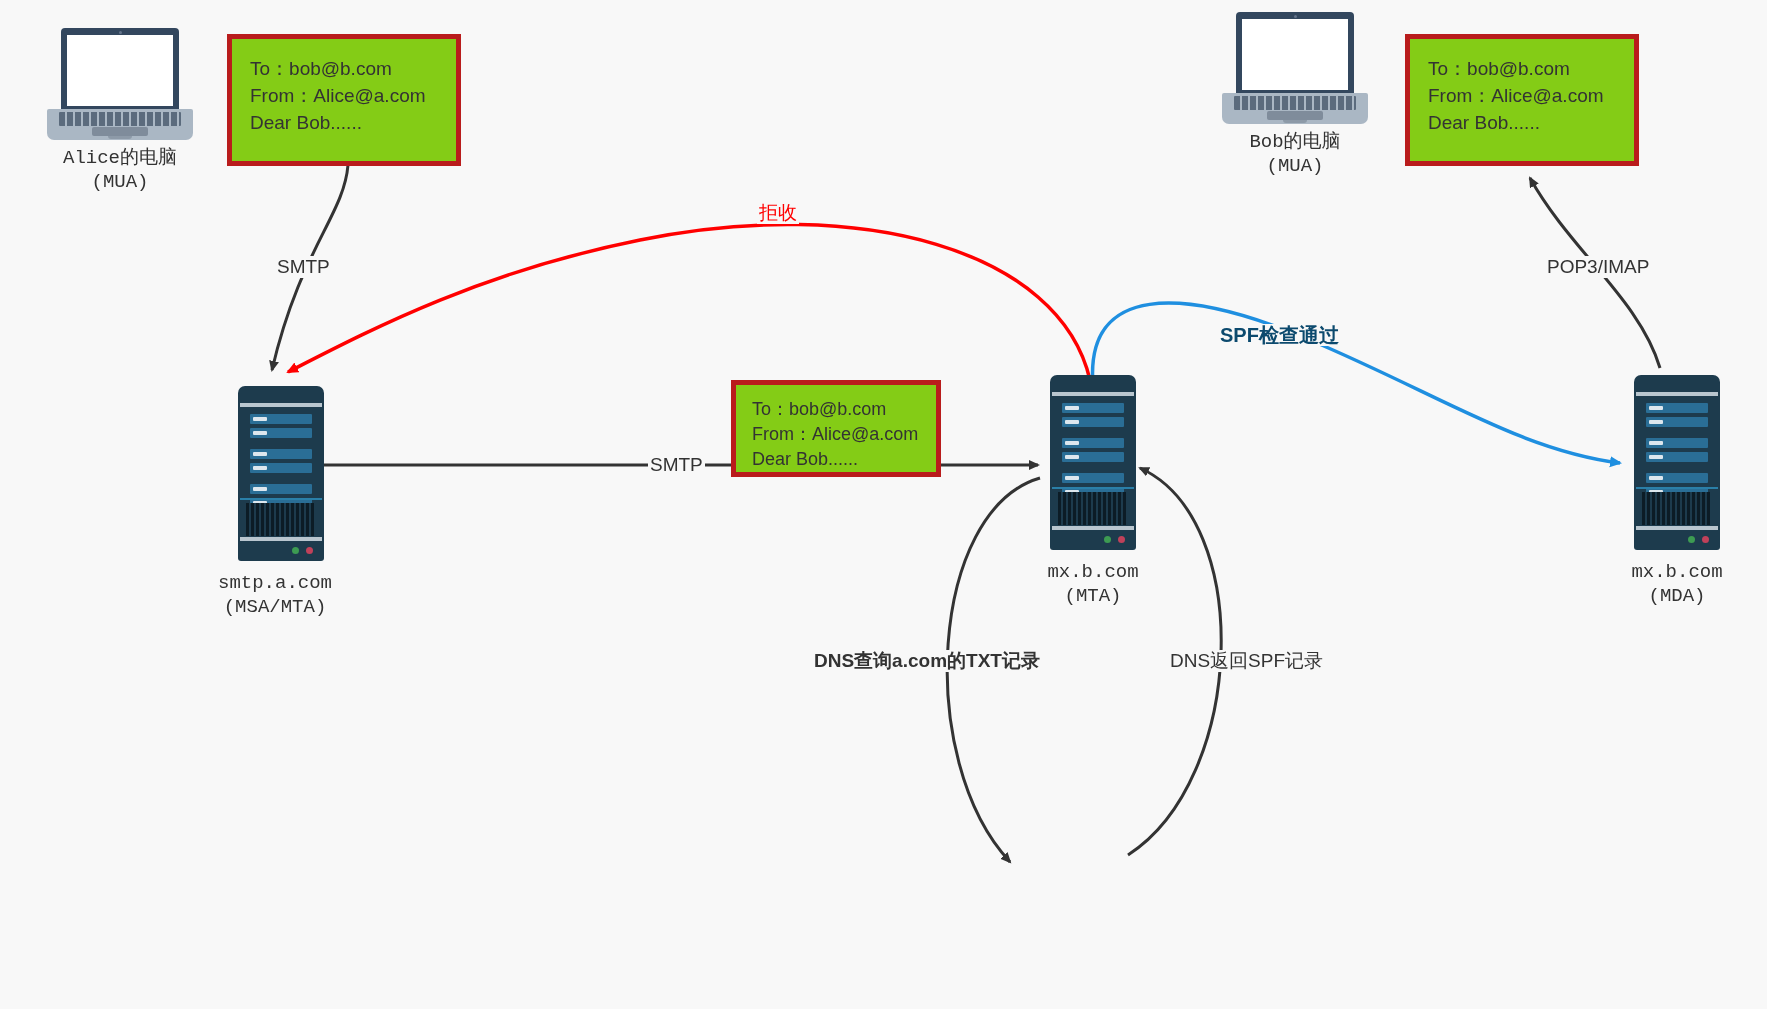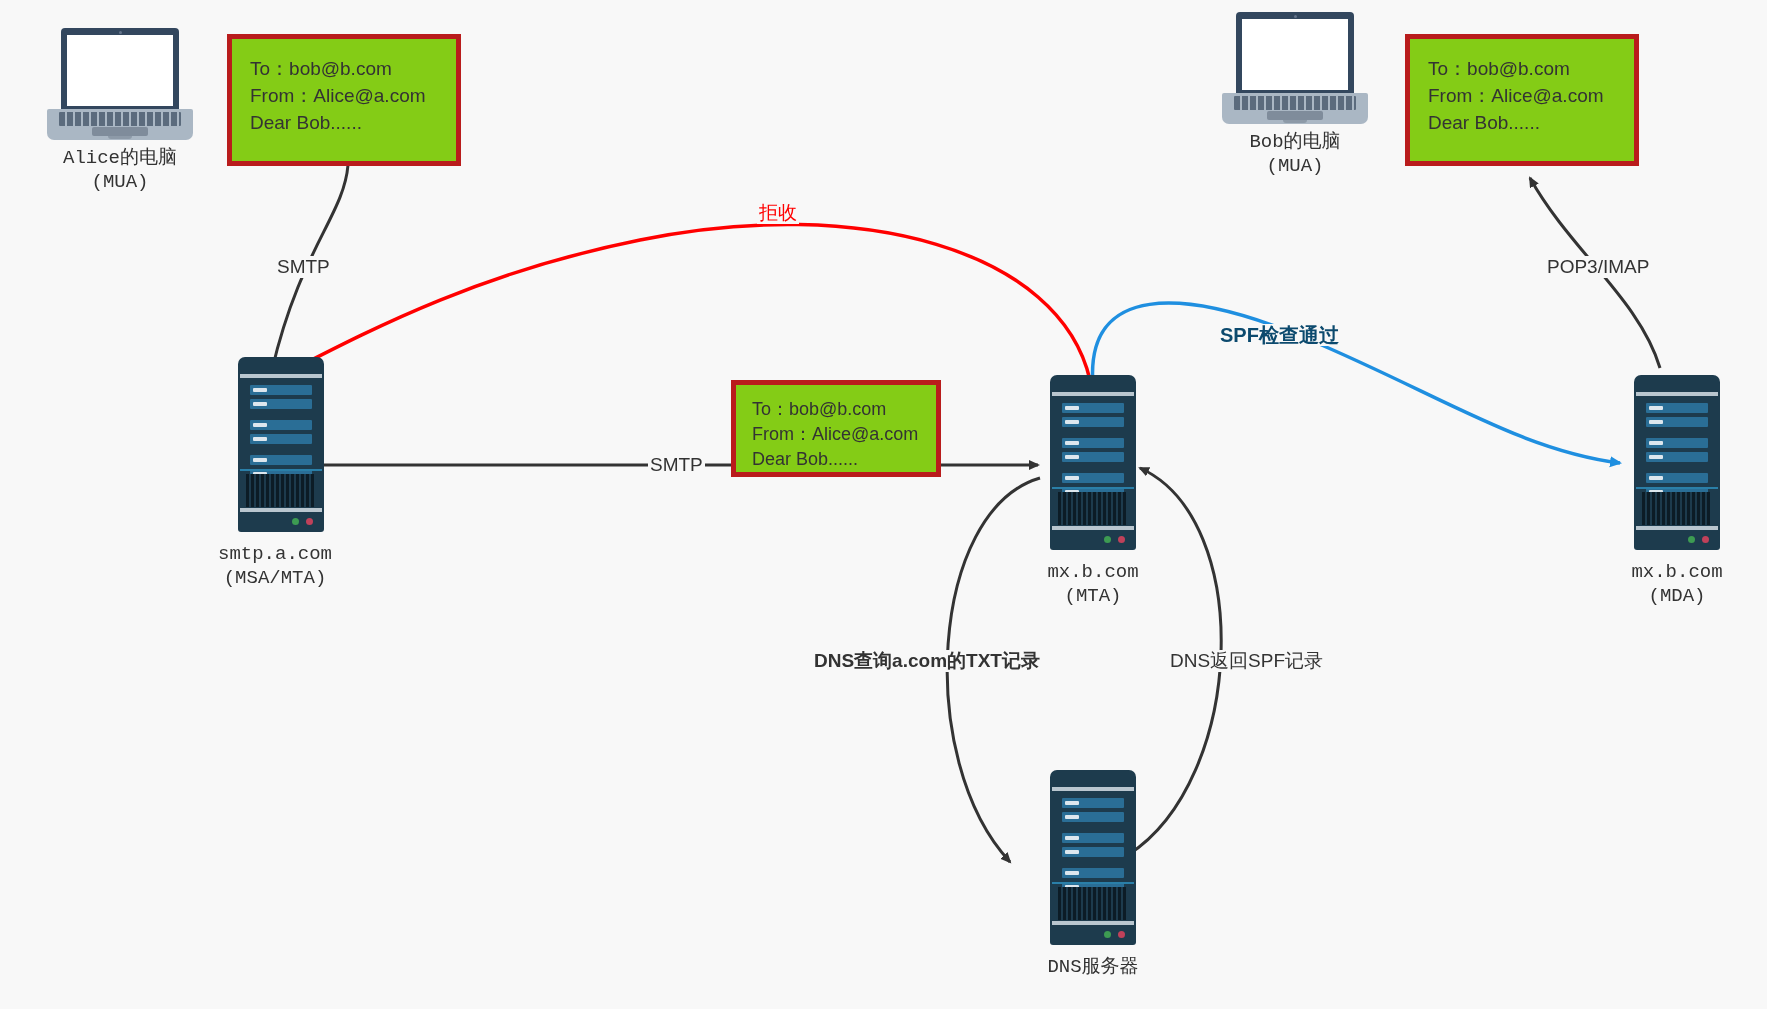--- a/index.html
+++ b/index.html
@@ -305,21 +305,21 @@
       <div>(MUA)</div>
     </div>
   </div>
 
   <div class="note" style="left:1405px; top:34px; width:234px; height:132px;">
     <div>To：bob@b.com</div>
     <div>From：Alice@a.com</div>
     <div>Dear Bob......</div>
   </div>
 
-  <div class="node" style="left:226px; top:357px;padding-left:12px;">
+  <div class="node" style="left:226px; top:386px;padding-left:12px;">
     <div class="server">
       <div class="tower"></div>
       <div class="cap-line"></div>
       <div class="bays">
         <div class="bay"></div>
         <div class="bay gap"></div>
         <div class="bay"></div>
         <div class="bay gap"></div>
         <div class="bay"></div>
         <div class="bay"></div>
@@ -383,42 +383,20 @@
       <div class="vent-bottom"></div>
       <div class="led green"></div>
       <div class="led red"></div>
     </div>
     <div class="node-label" style="top:185px;">
       <div>mx.b.com</div>
       <div>(MDA)</div>
     </div>
   </div>
 
-  <div class="node" style="left:1050px; top:770px;">
-    <div class="server">
-      <div class="tower"></div>
-      <div class="cap-line"></div>
-      <div class="bays">
-        <div class="bay"></div>
-        <div class="bay gap"></div>
-        <div class="bay"></div>
-        <div class="bay gap"></div>
-        <div class="bay"></div>
-        <div class="bay"></div>
-      </div>
-      <div class="vent-top"></div>
-      <div class="vents"></div>
-      <div class="vent-bottom"></div>
-      <div class="led green"></div>
-      <div class="led red"></div>
-    </div>
-    <div class="node-label" style="top:185px;">
-      <div>DNS服务器</div>
-    </div>
-  </div>
 
   <div class="edge-label" style="left:275px; top:256px;">SMTP</div>
 
   <div class="edge-label" style="left:648px; top:454px;">SMTP</div>
 
   <div class="edge-label reject" style="left:757px; top:202px;">拒收</div>
 
   <div class="edge-label spf" style="left:1218px; top:324px;">SPF检查通过</div>
 
   <div class="edge-label" style="left:812px; top:650px;font-weight:bold;">DNS查询a.com的TXT记录</div>

